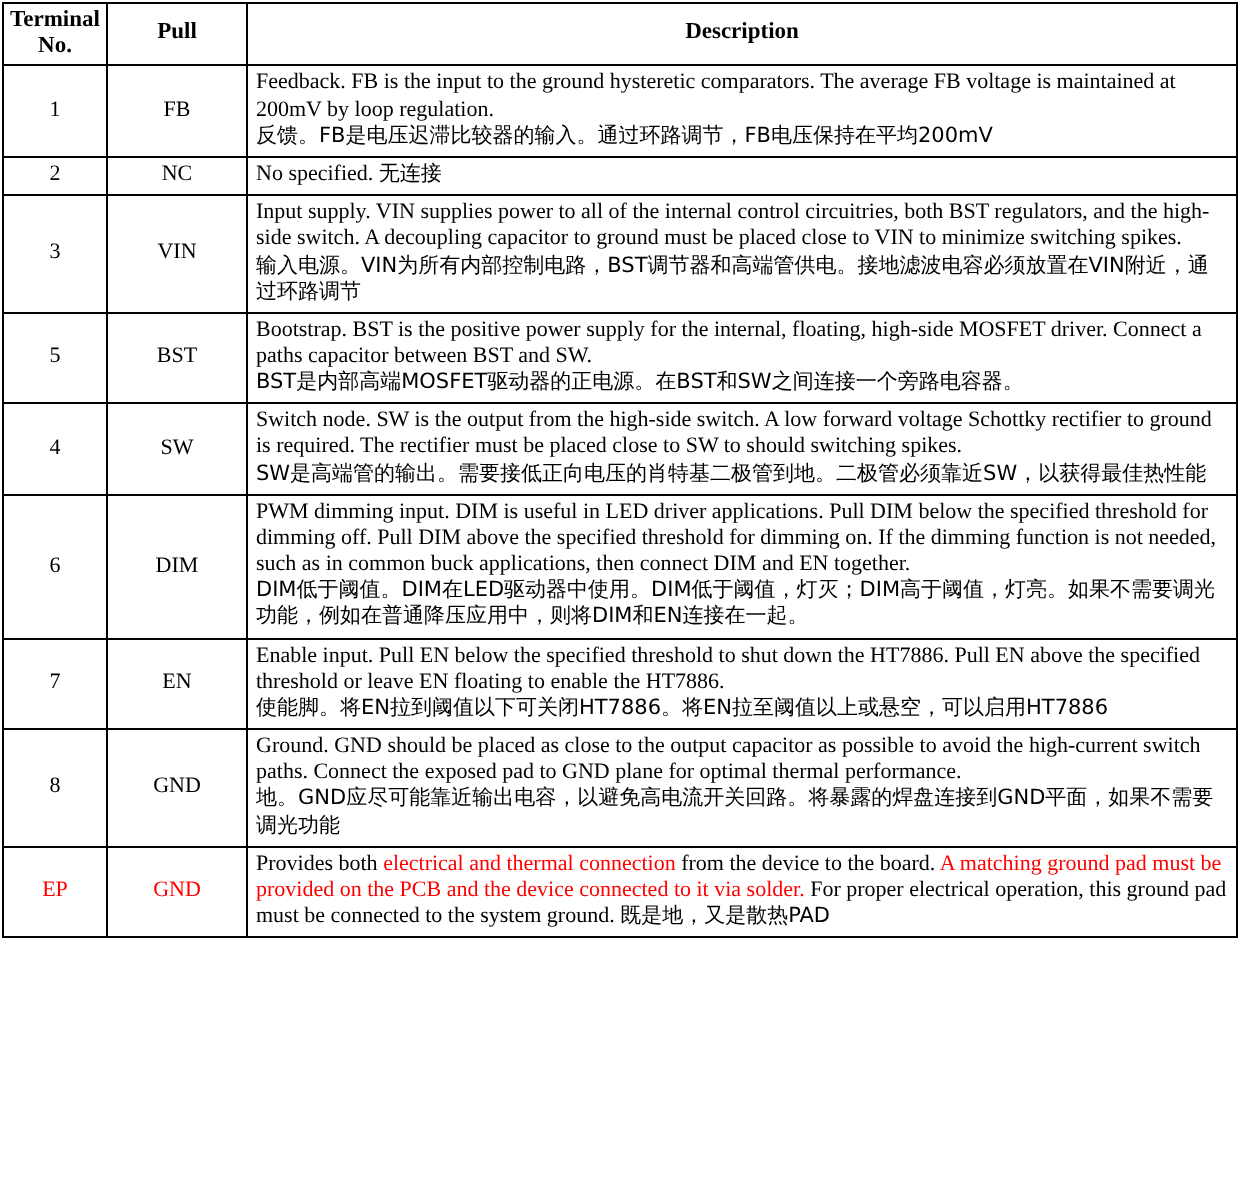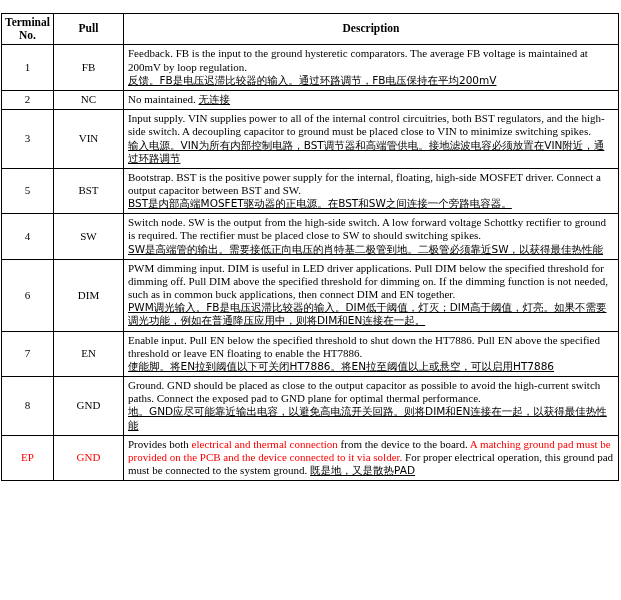--- a/index.html
+++ b/index.html
@@ -11,21 +11,21 @@
     width: 621px;
     height: 600px;
     font-family: "Liberation Serif", serif;
     color: #000000;
     overflow: hidden;
   }
   .pin-table {
     border-collapse: collapse;
     table-layout: fixed;
     width: 569px;
-    margin: 13px 0 0 1px;
+    margin: 1px 0 0 1px;
   }
   .pin-table th, .pin-table td {
     border: 1px solid #000000;
     vertical-align: middle;
     padding: 1px 2px;
     font-size: 11px;
     line-height: 1.2;
   }
   .pin-table th {
     text-align: center;
@@ -48,21 +48,20 @@
   .desc p {
     margin: 0;
   }
   .desc .en {
     font-family: "Liberation Serif", serif;
   }
   .desc .cn {
     font-family: "DejaVu Sans", sans-serif;
     font-size: 10.5px;
     line-height: 1.25;
-    text-decoration: underline;
   }
   .red {
     color: #ff0000;
   }
   .hdr-no { line-height: 1.15; }
 </style>
 </head>
 <body>
 
 <table class="pin-table">
@@ -87,69 +86,69 @@
       <td class="name">FB</td>
       <td class="desc">
         <p class="en">Feedback. FB is the input to the ground hysteretic comparators. The average FB voltage is maintained at 200mV by loop regulation.</p>
         <p class="cn">反馈。FB是电压迟滞比较器的输入。通过环路调节，FB电压保持在平均200mV</p>
       </td>
     </tr>
     <tr>
       <td class="no">2</td>
       <td class="name">NC</td>
       <td class="desc">
-        <p><span class="en">No maintained.</span> <span class="cn">无连接</span></p>
+        <p><span class="en">No specified.</span> <span class="cn">无连接</span></p>
       </td>
     </tr>
     <tr>
       <td class="no">3</td>
       <td class="name">VIN</td>
       <td class="desc">
         <p class="en">Input supply. VIN supplies power to all of the internal control circuitries, both BST regulators, and the high-side switch. A decoupling capacitor to ground must be placed close to VIN to minimize switching spikes.</p>
         <p class="cn">输入电源。VIN为所有内部控制电路，BST调节器和高端管供电。接地滤波电容必须放置在VIN附近，通过环路调节</p>
       </td>
     </tr>
     <tr>
       <td class="no">5</td>
       <td class="name">BST</td>
       <td class="desc">
-        <p class="en">Bootstrap. BST is the positive power supply for the internal, floating, high-side MOSFET driver. Connect a output capacitor between BST and SW.</p>
+        <p class="en">Bootstrap. BST is the positive power supply for the internal, floating, high-side MOSFET driver. Connect a paths capacitor between BST and SW.</p>
         <p class="cn">BST是内部高端MOSFET驱动器的正电源。在BST和SW之间连接一个旁路电容器。</p>
       </td>
     </tr>
     <tr>
       <td class="no">4</td>
       <td class="name">SW</td>
       <td class="desc">
         <p class="en">Switch node. SW is the output from the high-side switch. A low forward voltage Schottky rectifier to ground is required. The rectifier must be placed close to SW to should switching spikes.</p>
         <p class="cn">SW是高端管的输出。需要接低正向电压的肖特基二极管到地。二极管必须靠近SW，以获得最佳热性能</p>
       </td>
     </tr>
     <tr>
       <td class="no">6</td>
       <td class="name">DIM</td>
       <td class="desc">
         <p class="en">PWM dimming input. DIM is useful in LED driver applications. Pull DIM below the specified threshold for dimming off. Pull DIM above the specified threshold for dimming on. If the dimming function is not needed, such as in common buck applications, then connect DIM and EN together.</p>
-        <p class="cn">PWM调光输入。FB是电压迟滞比较器的输入。DIM低于阈值，灯灭；DIM高于阈值，灯亮。如果不需要调光功能，例如在普通降压应用中，则将DIM和EN连接在一起。</p>
+        <p class="cn">DIM低于阈值。DIM在LED驱动器中使用。DIM低于阈值，灯灭；DIM高于阈值，灯亮。如果不需要调光功能，例如在普通降压应用中，则将DIM和EN连接在一起。</p>
       </td>
     </tr>
     <tr>
       <td class="no">7</td>
       <td class="name">EN</td>
       <td class="desc">
         <p class="en">Enable input. Pull EN below the specified threshold to shut down the HT7886. Pull EN above the specified threshold or leave EN floating to enable the HT7886.</p>
         <p class="cn">使能脚。将EN拉到阈值以下可关闭HT7886。将EN拉至阈值以上或悬空，可以启用HT7886</p>
       </td>
     </tr>
     <tr>
       <td class="no">8</td>
       <td class="name">GND</td>
       <td class="desc">
         <p class="en">Ground. GND should be placed as close to the output capacitor as possible to avoid the high-current switch paths. Connect the exposed pad to GND plane for optimal thermal performance.</p>
-        <p class="cn">地。GND应尽可能靠近输出电容，以避免高电流开关回路。则将DIM和EN连接在一起，以获得最佳热性能</p>
+        <p class="cn">地。GND应尽可能靠近输出电容，以避免高电流开关回路。将暴露的焊盘连接到GND平面，如果不需要调光功能</p>
       </td>
     </tr>
     <tr>
       <td class="no red">EP</td>
       <td class="name red">GND</td>
       <td class="desc">
         <p class="en"><span>Provides both </span><span class="red">electrical and thermal connection</span><span> from the device to the board. </span><span class="red">A matching ground pad must be provided on the PCB and the device connected to it via solder.</span><span> For proper electrical operation, this ground pad must be connected to the system ground.</span> <span class="cn">既是地，又是散热PAD</span></p>
       </td>
     </tr>
   </tbody>

